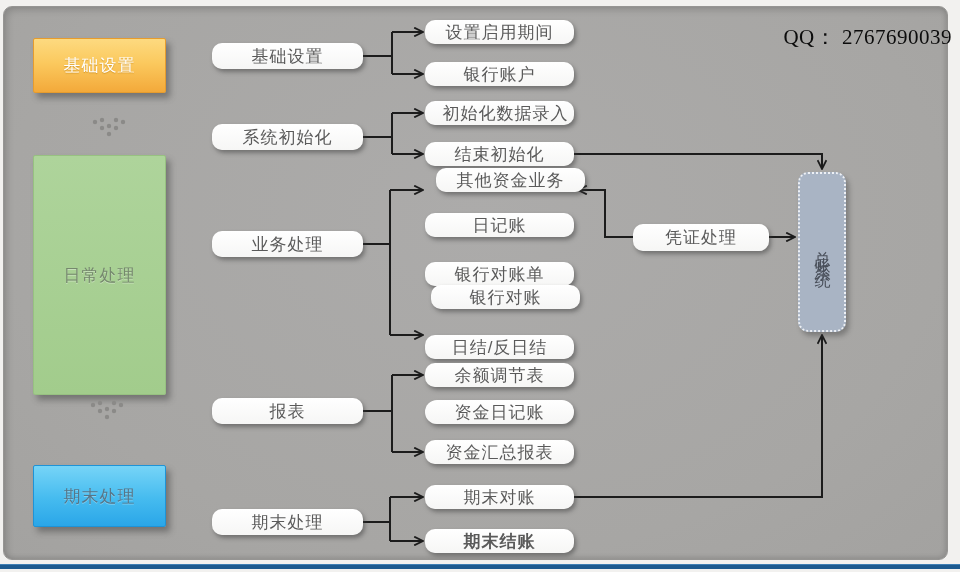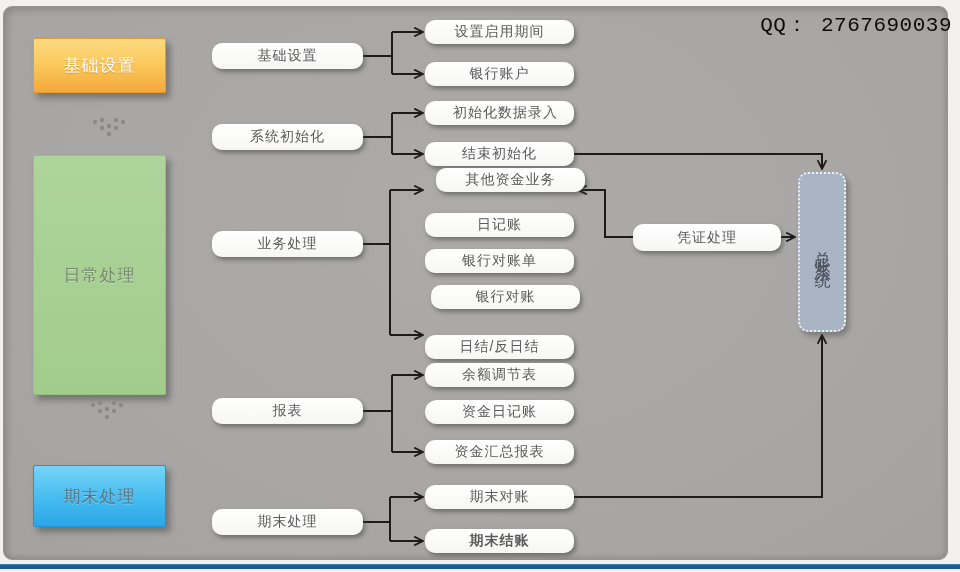--- a/index.html
+++ b/index.html
@@ -55,47 +55,47 @@
   .chevron { position: absolute; width: 36px; height: 22px; }
   .chevron svg { display: block; }
 
   
   .wbox {
     position: absolute;
     display: flex; align-items: center; justify-content: center;
     background: linear-gradient(#ffffff, #f6f6f5);
     border-radius: 10px;
     box-shadow: 2px 3px 4px rgba(60,60,60,0.5);
-    color: #5a5a5a; font-size: 14px; letter-spacing: 1px;
+    color: #5a5a5a; font-size: 17px; letter-spacing: 1px;
     white-space: nowrap;
   }
   .cat  { left: 212px; width: 151px; height: 26px; }
   .task { left: 425px; width: 149px; height: 24px; }
-  .voucher { left: 633px; top: 224px; width: 148px; height: 27px; }
+  .voucher { left: 633px; top: 224px; width: 136px; height: 27px; }
 
   
   .ledger {
     position: absolute; left: 798px; top: 172px; width: 48px; height: 160px;
     background: #a9b4c4;
     border: 2px dotted #edf0f5;
     border-radius: 10px;
     box-shadow: 3px 4px 5px rgba(60,60,60,0.4);
     display: flex; align-items: center; justify-content: center;
     color: #494f5a; font-size: 16px;
     writing-mode: vertical-rl; text-orientation: upright; letter-spacing: 7px;
   }
 
   
   svg.wires { position: absolute; left: 0; top: 0; width: 960px; height: 572px; pointer-events: none; }
   svg.wires path { fill: none; stroke: #1c1c1c; stroke-width: 2; }
 
   
   .qq {
-    position: absolute; top: 10px; right: 8px;
-    font-family: Liberation Mono, monospace;
+    position: absolute; top: 23px; right: 8px;
+    font-family: Liberation Serif, serif;
     font-size: 21px; color: #0c0c0c; letter-spacing: 0.5px;
   }
 </style>
 </head>
 <body>
 
 <div class="panel"></div>
 
 <svg class="wires" viewBox="0 0 960 572">
   <defs>
@@ -171,21 +171,21 @@
 <div class="wbox cat" style="top:231px;">业务处理</div>
 <div class="wbox cat" style="top:398px;">报表</div>
 <div class="wbox cat" style="top:509px;">期末处理</div>
 
 <div class="wbox task" style="top:20px;">设置启用期间</div>
 <div class="wbox task" style="top:62px;">银行账户</div>
 <div class="wbox task" style="top:101px;padding-left:12px;">初始化数据录入</div>
 <div class="wbox task" style="top:142px;">结束初始化</div>
 <div class="wbox task" style="top:168px;margin-left:11px;">其他资金业务</div>
 <div class="wbox task" style="top:213px;">日记账</div>
-<div class="wbox task" style="top:249px;">银行对账单</div>
+<div class="wbox task" style="top:262px;">银行对账单</div>
 <div class="wbox task" style="top:285px;margin-left:6px;">银行对账</div>
 <div class="wbox task" style="top:335px;">日结/反日结</div>
 <div class="wbox task" style="top:363px;">余额调节表</div>
 <div class="wbox task" style="top:400px;border-radius:12px;">资金日记账</div>
 <div class="wbox task" style="top:440px;">资金汇总报表</div>
 <div class="wbox task" style="top:485px;">期末对账</div>
 <div class="wbox task" style="top:529px;font-weight:bold;">期末结账</div>
 
 <div class="wbox voucher">凭证处理</div>
 

